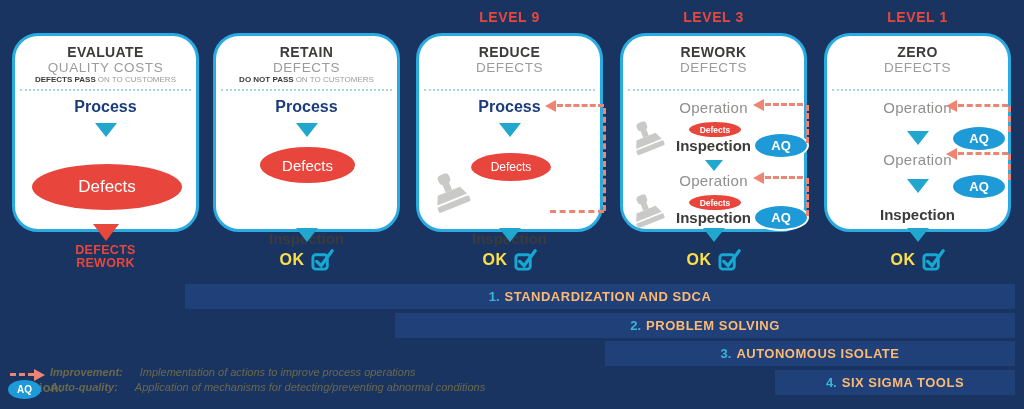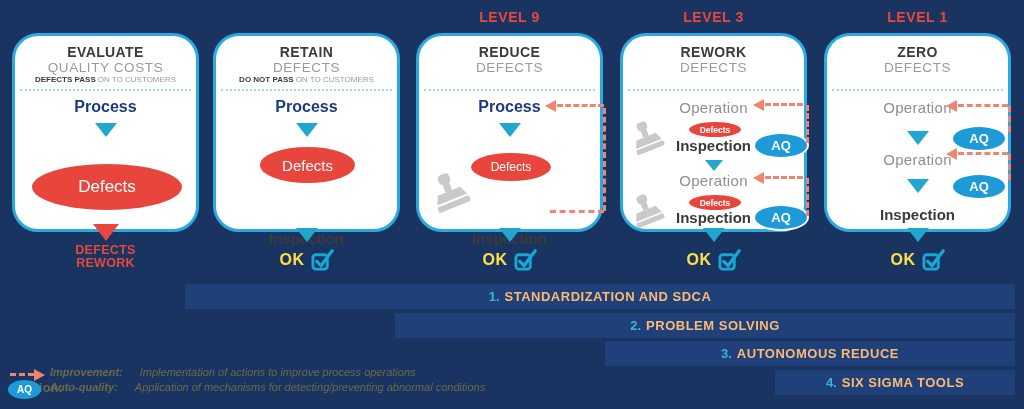--- a/index.html
+++ b/index.html
@@ -255,21 +255,21 @@
   <div class="bar" style="left:185px; top:284px; width:830px">
     <span class="num">1.</span>
     <span class="lbl">STANDARDIZATION AND SDCA</span>
   </div>
   <div class="bar" style="left:395px; top:313px; width:620px">
     <span class="num">2.</span>
     <span class="lbl">PROBLEM SOLVING</span>
   </div>
   <div class="bar" style="left:605px; top:341px; width:410px">
     <span class="num">3.</span>
-    <span class="lbl">AUTONOMOUS REDUCE</span>
+    <span class="lbl">AUTONOMOUS ISOLATE</span>
   </div>
   <div class="bar" style="left:775px; top:370px; width:240px">
     <span class="num">4.</span>
     <span class="lbl">SIX SIGMA TOOLS</span>
   </div>
 
   <div class="cap-title">Caption:</div>
   <div class="hdash" style="left:10px; top:373px; width:24px"></div>
   <div class="ahead-r" style="left:34px; top:369px"></div>
   <div class="cap-line" style="top:366px">

